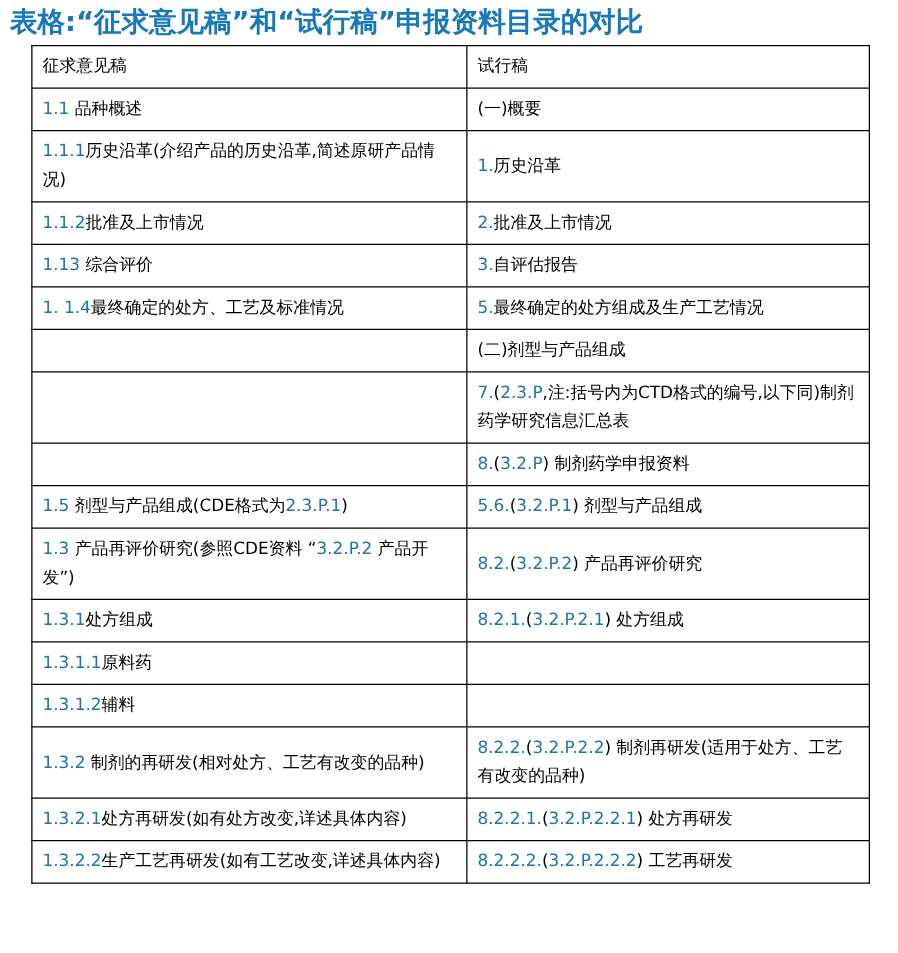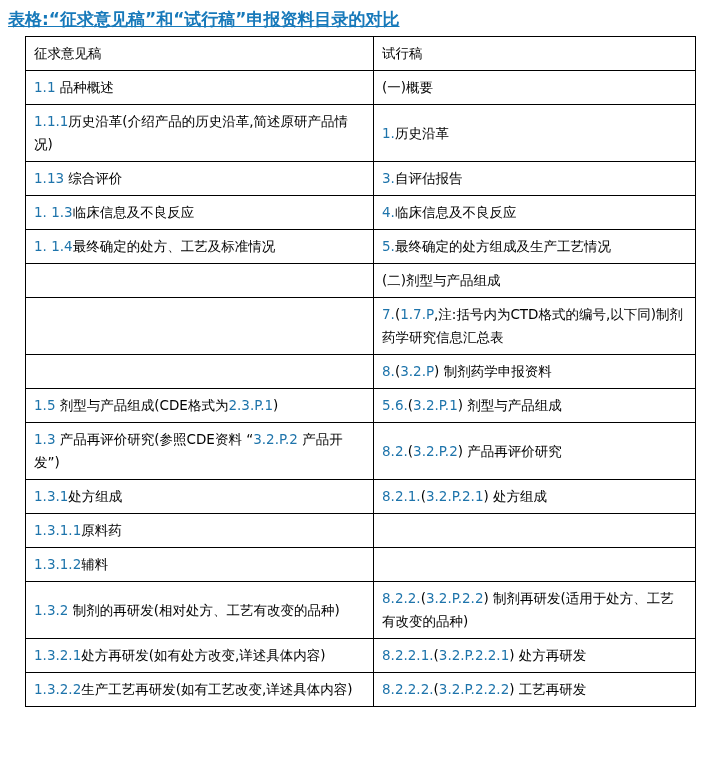--- a/index.html
+++ b/index.html
@@ -6,25 +6,24 @@
     margin: 0;
     padding: 0;
     background: #ffffff;
     width: 718px;
     height: 762px;
     overflow: hidden;
     font-family: "DejaVu Sans", "Liberation Sans", sans-serif;
   }
   .page-title {
     margin: 8px 0 0 8px;
-    font-size: 17px;
+    font-size: 22px;
     font-weight: bold;
     line-height: 22px;
     color: var(--title-color, #1779ba);
-    text-decoration: underline;
   }
   table.cmp {
     border-collapse: collapse;
     table-layout: fixed;
     width: 670px;
     margin: 6px 0 0 25px;
     background: #ffffff;
   }
   table.cmp col.c-left  { width: 348px; }
   table.cmp col.c-right { width: 322px; }
@@ -63,38 +62,38 @@
   <tbody id="table-body">
       <tr>
         <td><span class="num">1.1</span> 品种概述</td>
         <td>(一)概要</td>
       </tr>
       <tr>
         <td><span class="num">1.1.1</span>历史沿革(介绍产品的历史沿革,简述原研产品情况)</td>
         <td><span class="num">1.</span>历史沿革</td>
       </tr>
       <tr>
+        <td><span class="num">1.1.2</span>批准及上市情况</td>
+        <td><span class="num">2.</span>批准及上市情况</td>
+      </tr>
+      <tr>
         <td><span class="num">1.13</span> 综合评价</td>
         <td><span class="num">3.</span>自评估报告</td>
-      </tr>
-      <tr>
-        <td><span class="num">1.</span> <span class="num">1.3</span>临床信息及不良反应</td>
-        <td><span class="num">4.</span>临床信息及不良反应</td>
       </tr>
       <tr>
         <td><span class="num">1.</span> <span class="num">1.4</span>最终确定的处方、工艺及标准情况</td>
         <td><span class="num">5.</span>最终确定的处方组成及生产工艺情况</td>
       </tr>
       <tr>
         <td></td>
         <td>(二)剂型与产品组成</td>
       </tr>
       <tr>
         <td></td>
-        <td><span class="num">7.</span>(<span class="num">1.7.P</span>,注:括号内为CTD格式的编号,以下同)制剂药学研究信息汇总表</td>
+        <td><span class="num">7.</span>(<span class="num">2.3.P</span>,注:括号内为CTD格式的编号,以下同)制剂药学研究信息汇总表</td>
       </tr>
       <tr>
         <td></td>
         <td><span class="num">8.</span>(<span class="num">3.2.P</span>) 制剂药学申报资料</td>
       </tr>
       <tr>
         <td><span class="num">1.5</span>  剂型与产品组成(CDE格式为<span class="num">2.3.P.1</span>)</td>
         <td><span class="num">5.6.</span>(<span class="num">3.2.P.1</span>) 剂型与产品组成</td>
       </tr>
       <tr>

